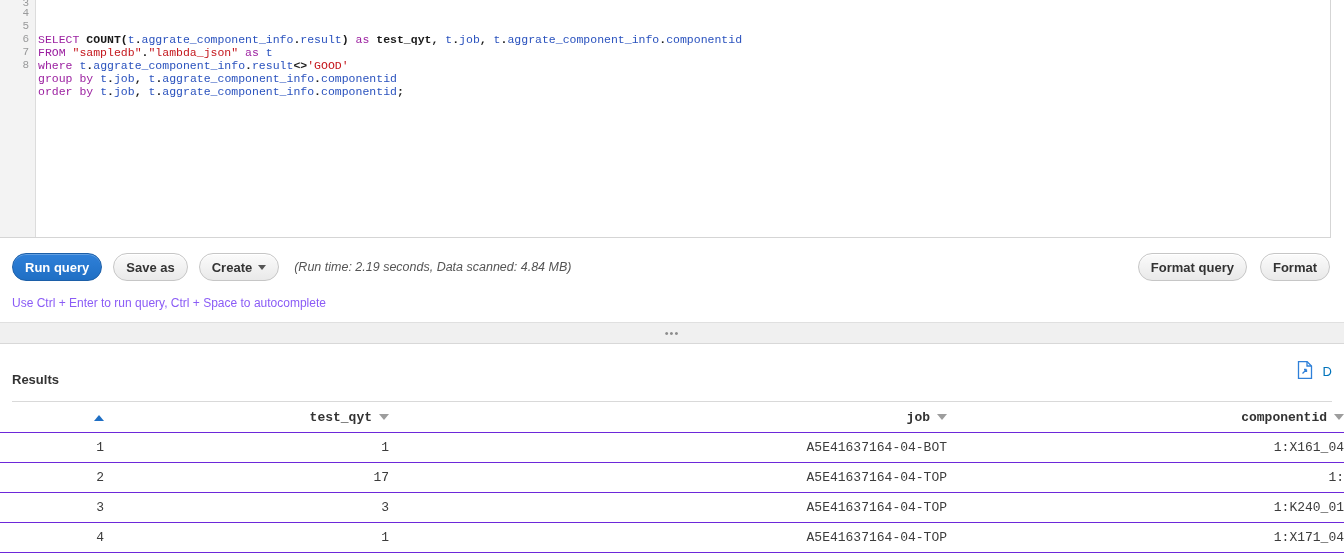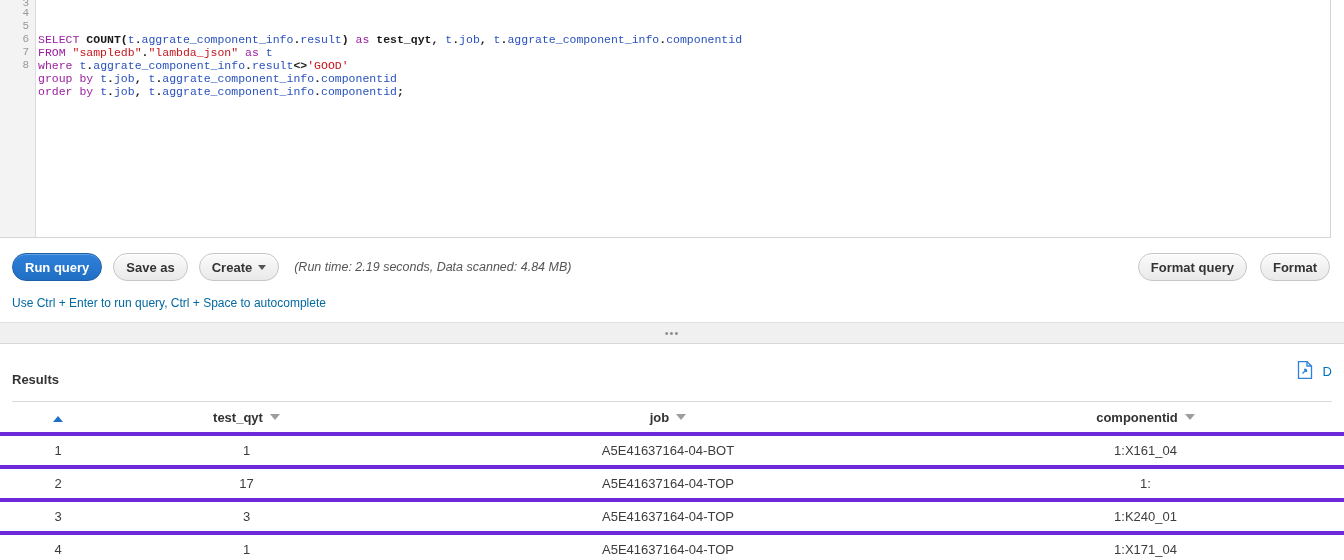--- a/index.html
+++ b/index.html
@@ -132,21 +132,21 @@
     top: 13px;
     display: flex;
     align-items: center;
   }
   .toolbar-right .btn { margin-left: 13px; }
   .hint {
     position: absolute;
     left: 12px;
     top: 56px;
     font-size: 12px;
-    color: #0369a1;
+    color: #8b5cf6;
   }
 
   
   .splitter {
     position: absolute;
     left: 0;
     top: 322px;
     width: 1344px;
     height: 22px;
     background: #f0f0f0;
@@ -204,26 +204,27 @@
     cursor: pointer;
   }
 
   table.results {
     width: 100%;
     border-collapse: collapse;
     table-layout: fixed;
   }
   table.results th,
   table.results td {
-    text-align: center;
-    font-size: 13px;
-    border-bottom: 4px solid #6d28d9;
+    text-align: right;
+    font-size: 13px;
+    border-bottom: 1px solid #6d28d9;
     padding: 0;
     overflow: hidden;
     white-space: nowrap;
+    font-family: Liberation Mono, monospace;
   }
   table.results th {
     height: 30px;
     font-weight: bold;
     color: #333333;
     vertical-align: middle;
   }
   table.results td {
     height: 29px;
     color: #3c3c3c;

